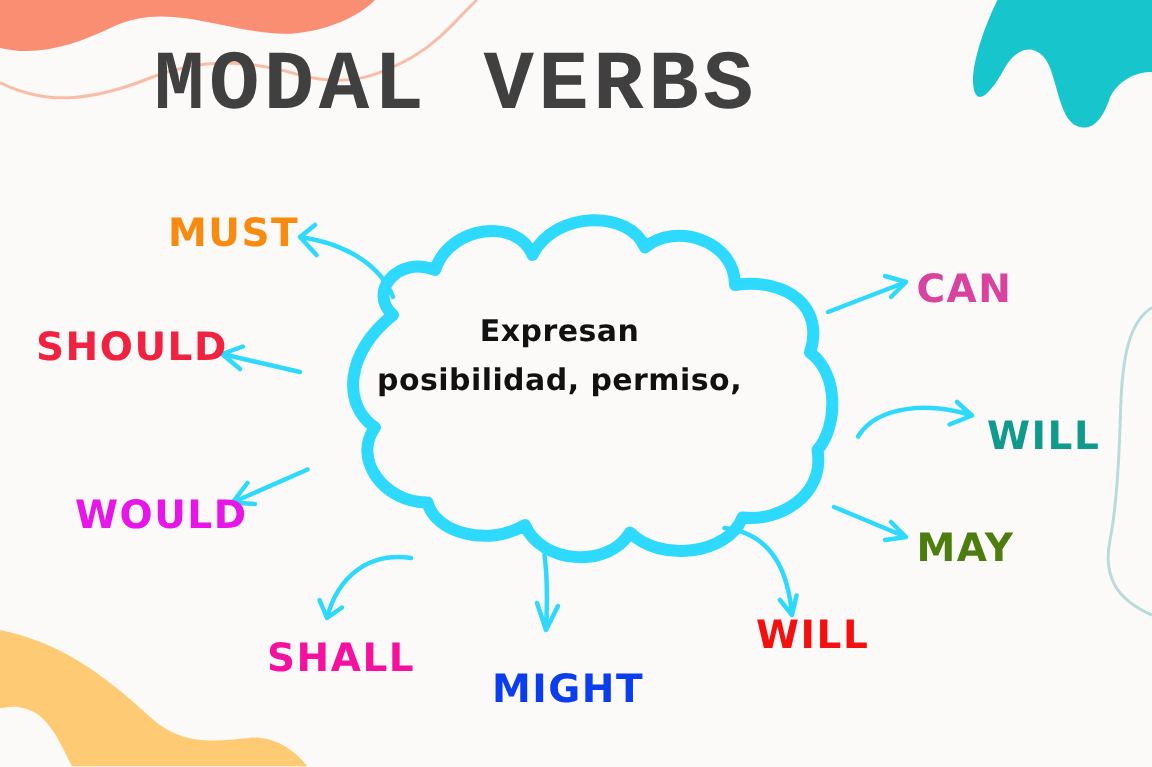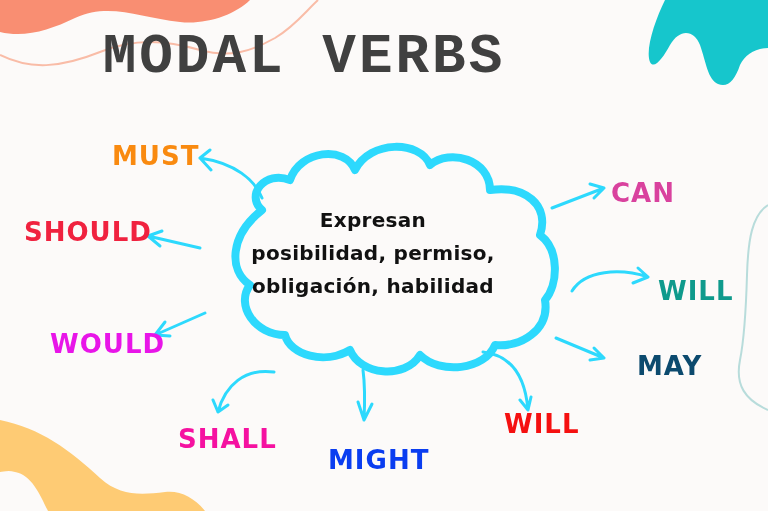--- a/index.html
+++ b/index.html
@@ -46,24 +46,23 @@
 
     <path d="M552,208 L604,188 M604,188 L590,184 M604,188 L594,198"></path>
   </g>
 </svg>
 
 <div class="title">MODAL VERBS</div>
 
 <div class="center-text">
   <div>Expresan</div>
   <div>posibilidad, permiso,</div>
-  <div>obligación, habilidad</div>
 </div>
 
 <div class="verb" style="left:112px;top:144px;color:#f98a10;">MUST</div>
 <div class="verb" style="left:24px;top:220px;color:#f0223f;">SHOULD</div>
 <div class="verb" style="left:50px;top:332px;color:#e815e8;">WOULD</div>
 <div class="verb" style="left:178px;top:427px;color:#f511a0;">SHALL</div>
 <div class="verb" style="left:328px;top:448px;color:#0a3df0;">MIGHT</div>
 <div class="verb" style="left:504px;top:412px;color:#f51010;">WILL</div>
-<div class="verb" style="left:637px;top:354px;color:#0c4a6e;">MAY</div>
+<div class="verb" style="left:611px;top:354px;color:#4d7c0f;">MAY</div>
 <div class="verb" style="left:658px;top:279px;color:#0f9a8c;">WILL</div>
 <div class="verb" style="left:611px;top:170px;color:#d9429e;margin-top:11px;">CAN</div>
 
 </body></html>

